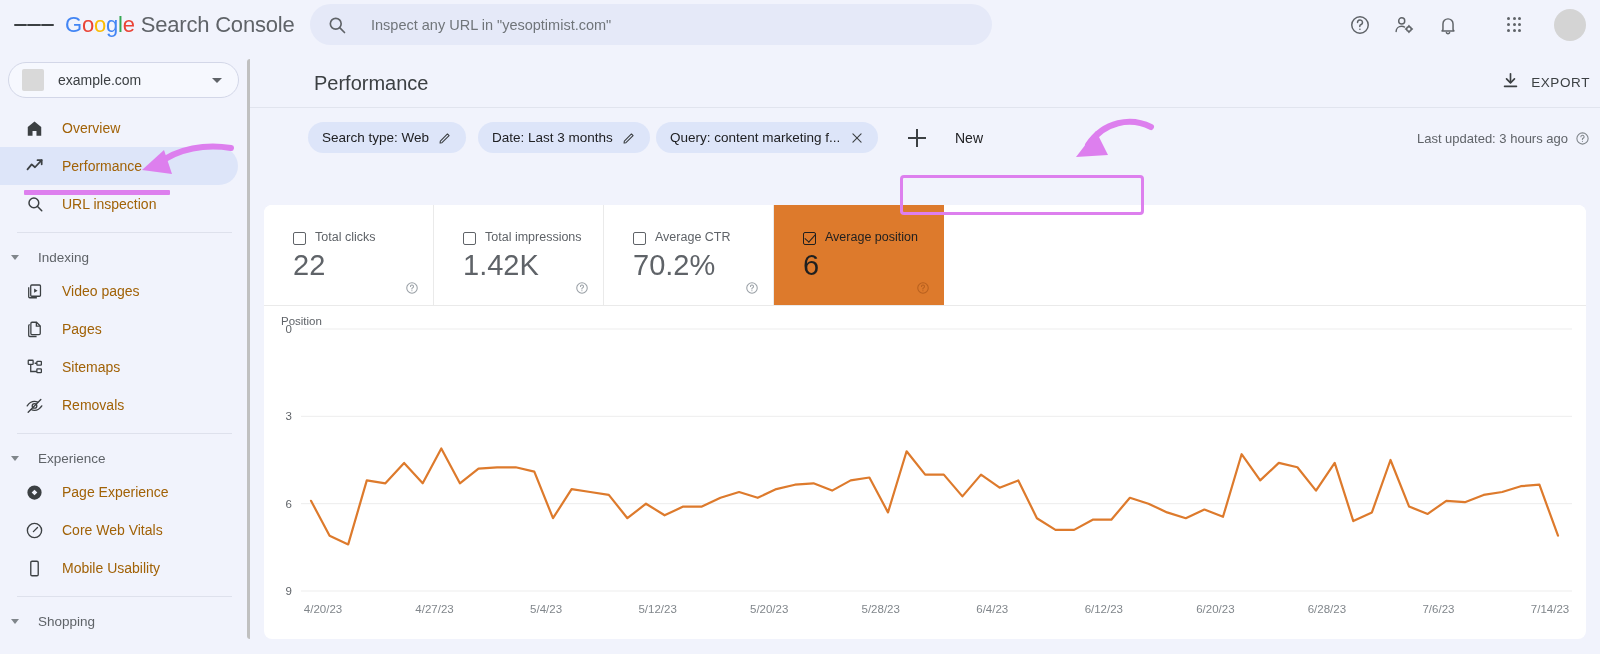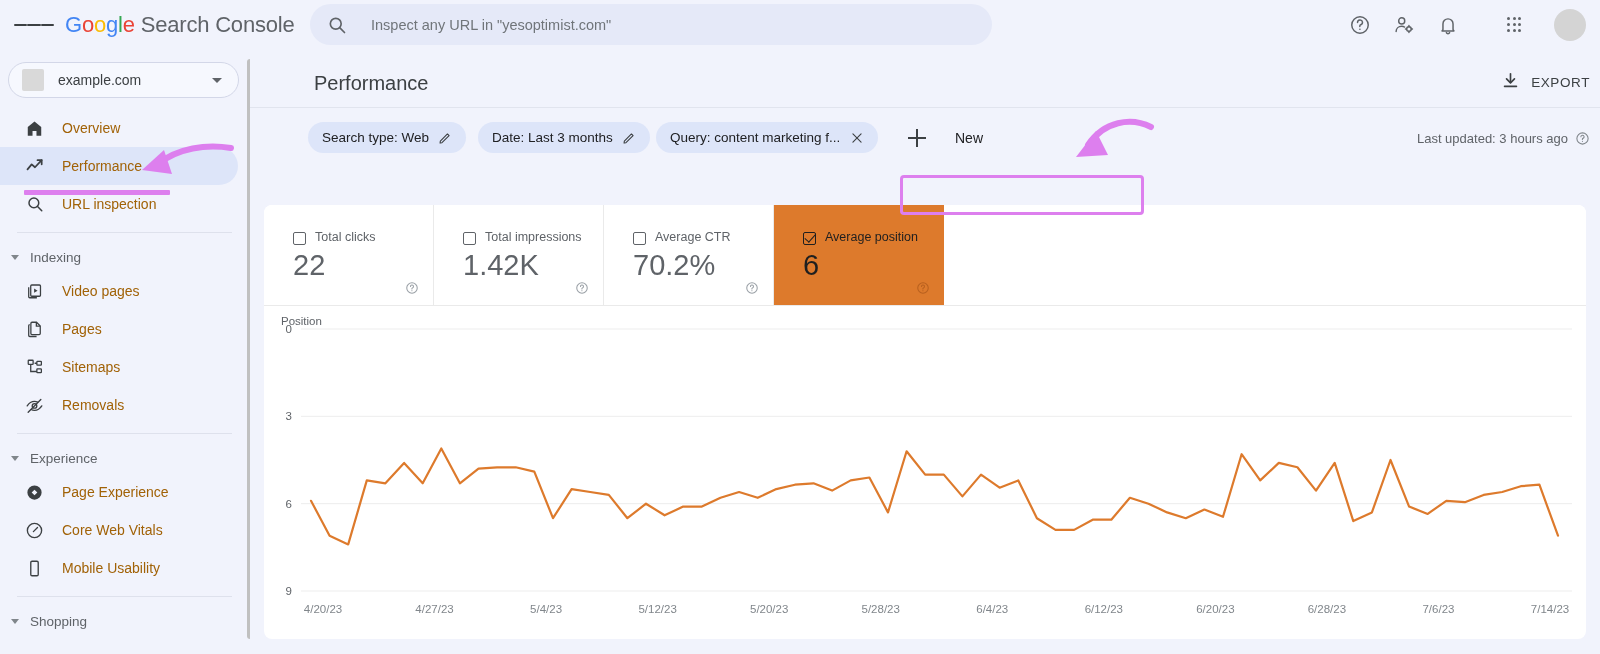--- a/index.html
+++ b/index.html
@@ -51,21 +51,21 @@
   .navitem {
     position:relative; height:38px; display:flex; align-items:center; cursor:pointer;
     border-radius:0 19px 19px 0; margin-right:12px; padding-left:24px;
   }
   .navitem .nicon { width:21px; height:21px; display:flex; align-items:center; justify-content:center; color:#3c4043; flex:0 0 21px; }
   .navitem .nlabel { margin-left:17px; font-size:14px; color:#a16207; white-space:nowrap; }
   .navitem.active { background:#DDE5F9; }
   .navdiv { height:1px; background:#DEE1EC; margin:9px 18px 9px 17px; }
   .navgroup { display:flex; align-items:center; height:30px; padding-left:11px; cursor:pointer; }
   .navgroup .gcaret { width:0; height:0; border-left:4.5px solid transparent; border-right:4.5px solid transparent; border-top:5px solid #80868b; margin-right:11px; }
-  .navgroup .glabel { font-size:13.5px; color:#5f6368; }
+  .navgroup .glabel { font-size:13.5px; color:#5f6368;margin-left:8px; }
 
   .sbscroll { position:absolute; left:247px; top:59px; width:6px; height:580px; background:#C0C0C0; border-radius:3px; cursor:pointer; }
 
   
   .main { position:absolute; left:250px; top:49px; width:1350px; height:605px; background:#F1F3FC; }
   .pagehead { position:relative; height:56px; }
   .pagetitle { position:absolute; left:64px; top:23px; font-size:20px; color:#3c4043; }
   .exportbtn { position:absolute; right:10px; top:22px; display:flex; align-items:center; cursor:pointer; }
   .exportbtn .elabel { font-size:13.5px; letter-spacing:0.6px; color:#3c4043; margin-left:11px; }
   .headrule { position:absolute; left:0; top:58px; width:1350px; height:1px; background:#E1E4EE; }

